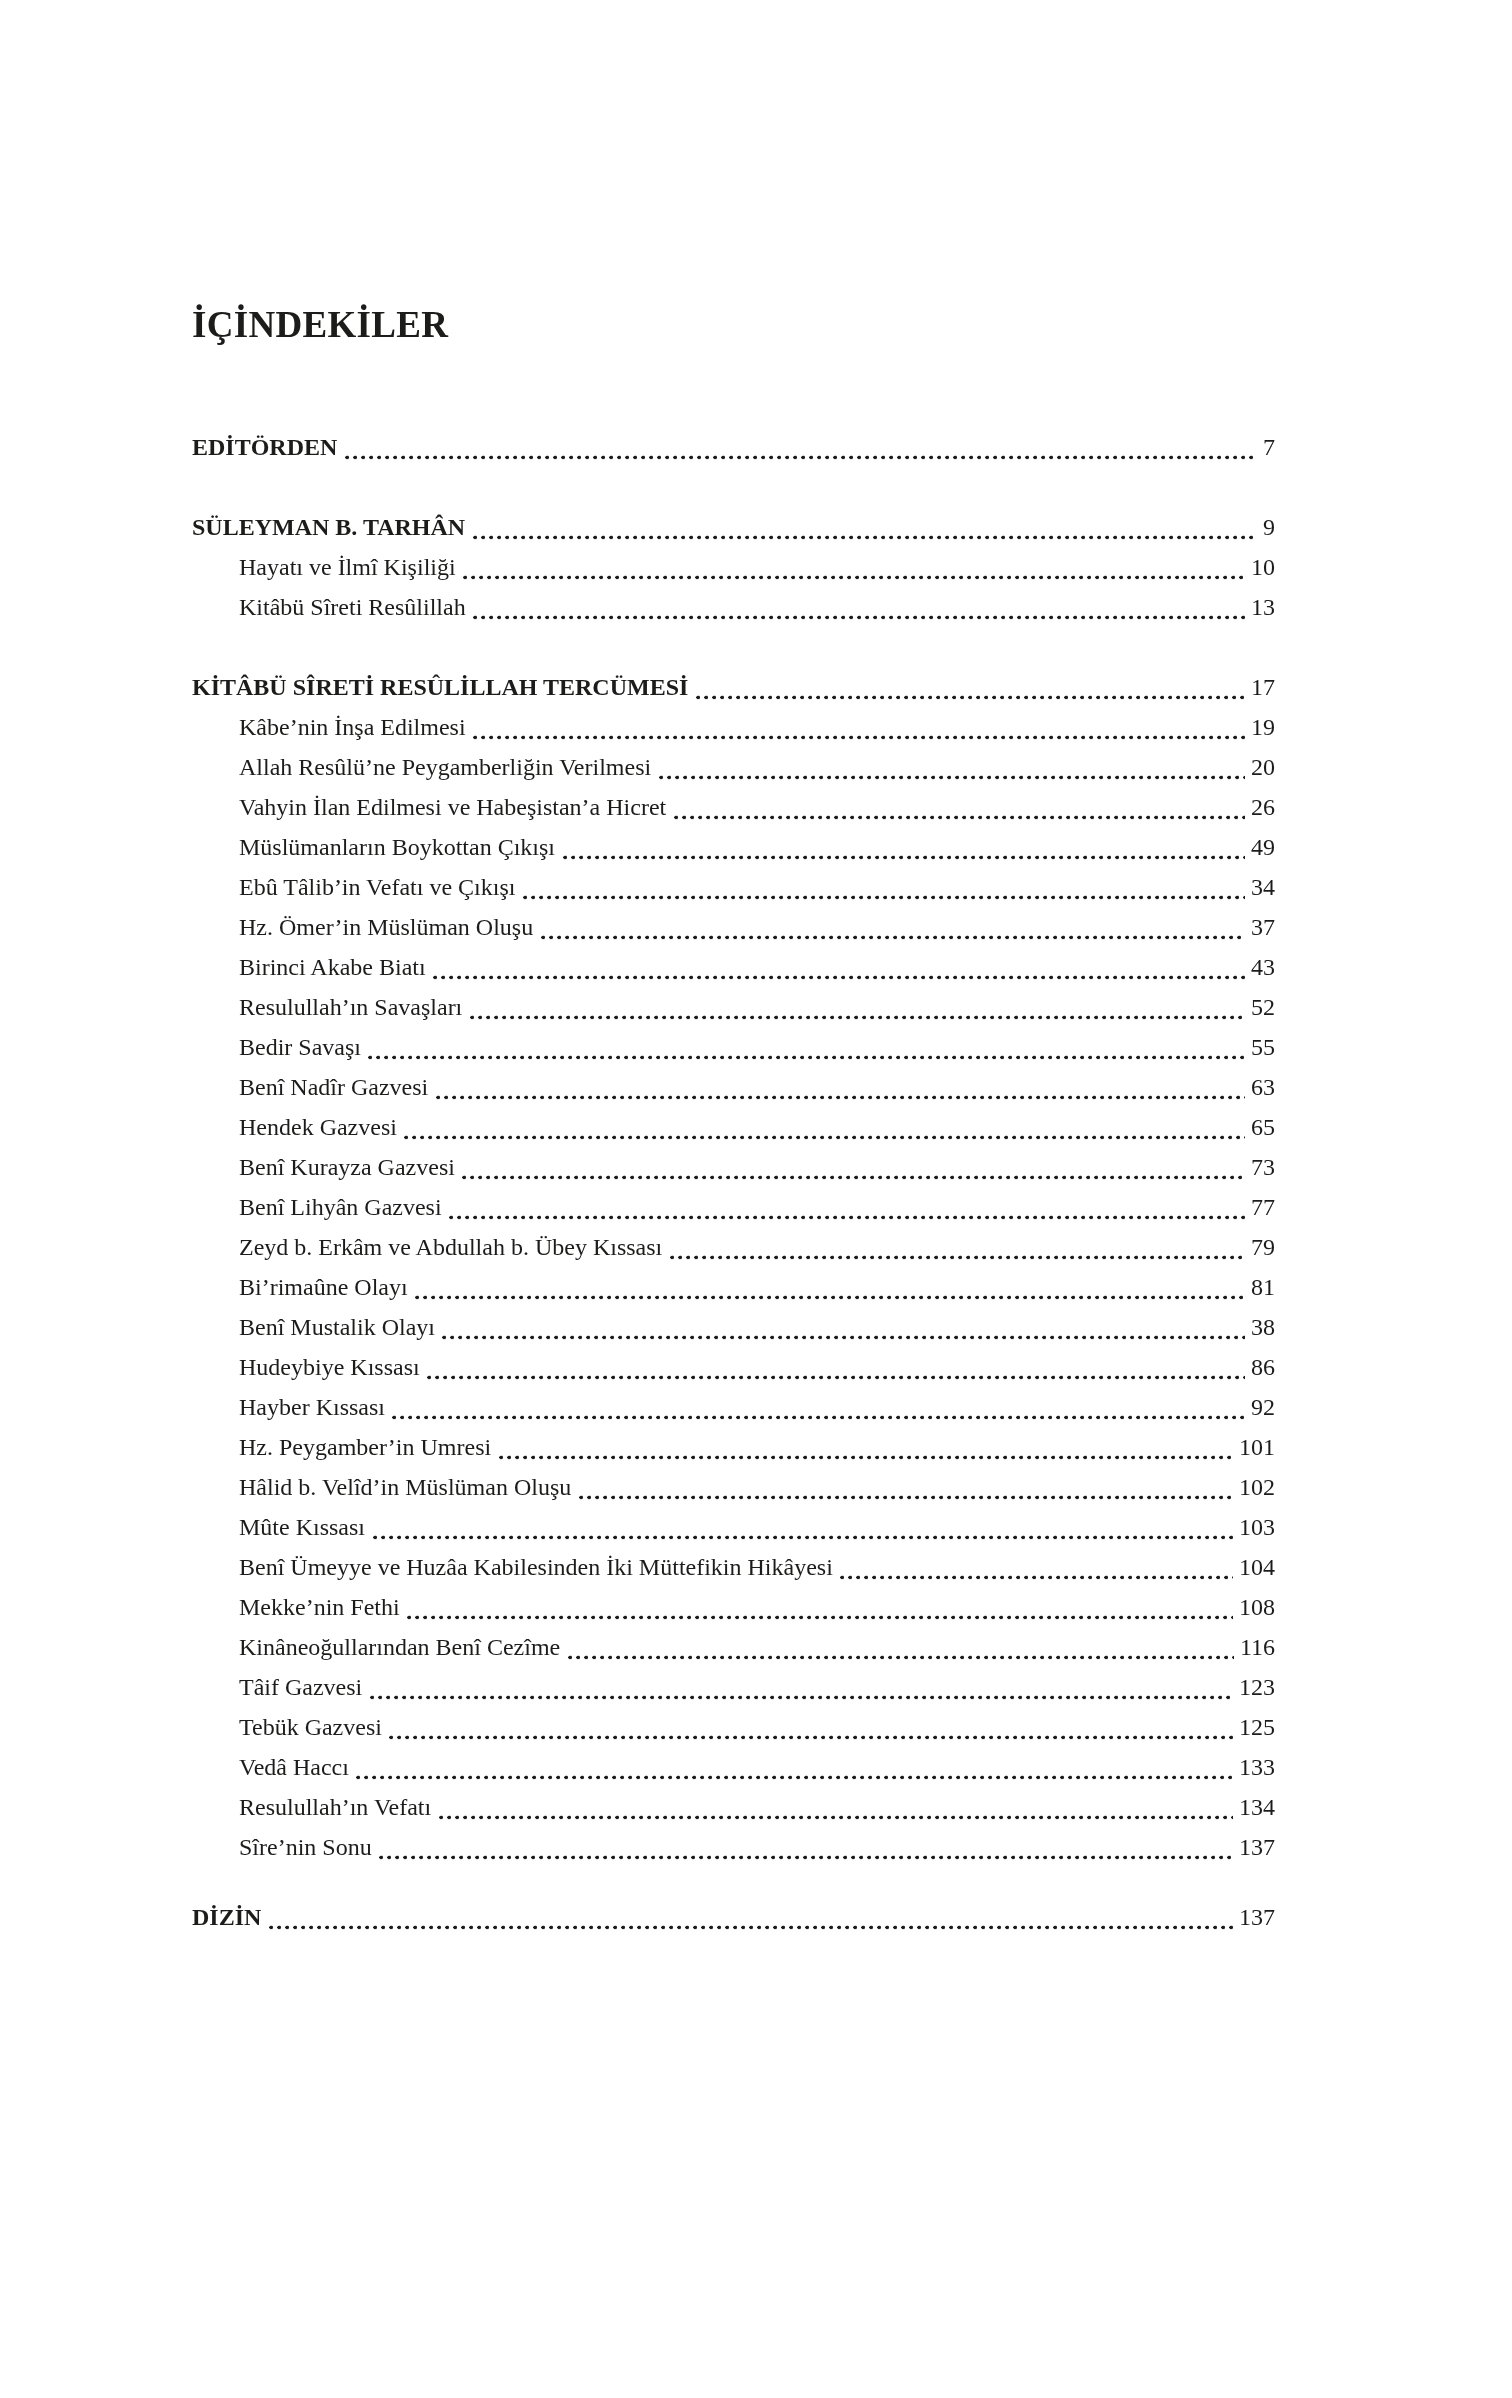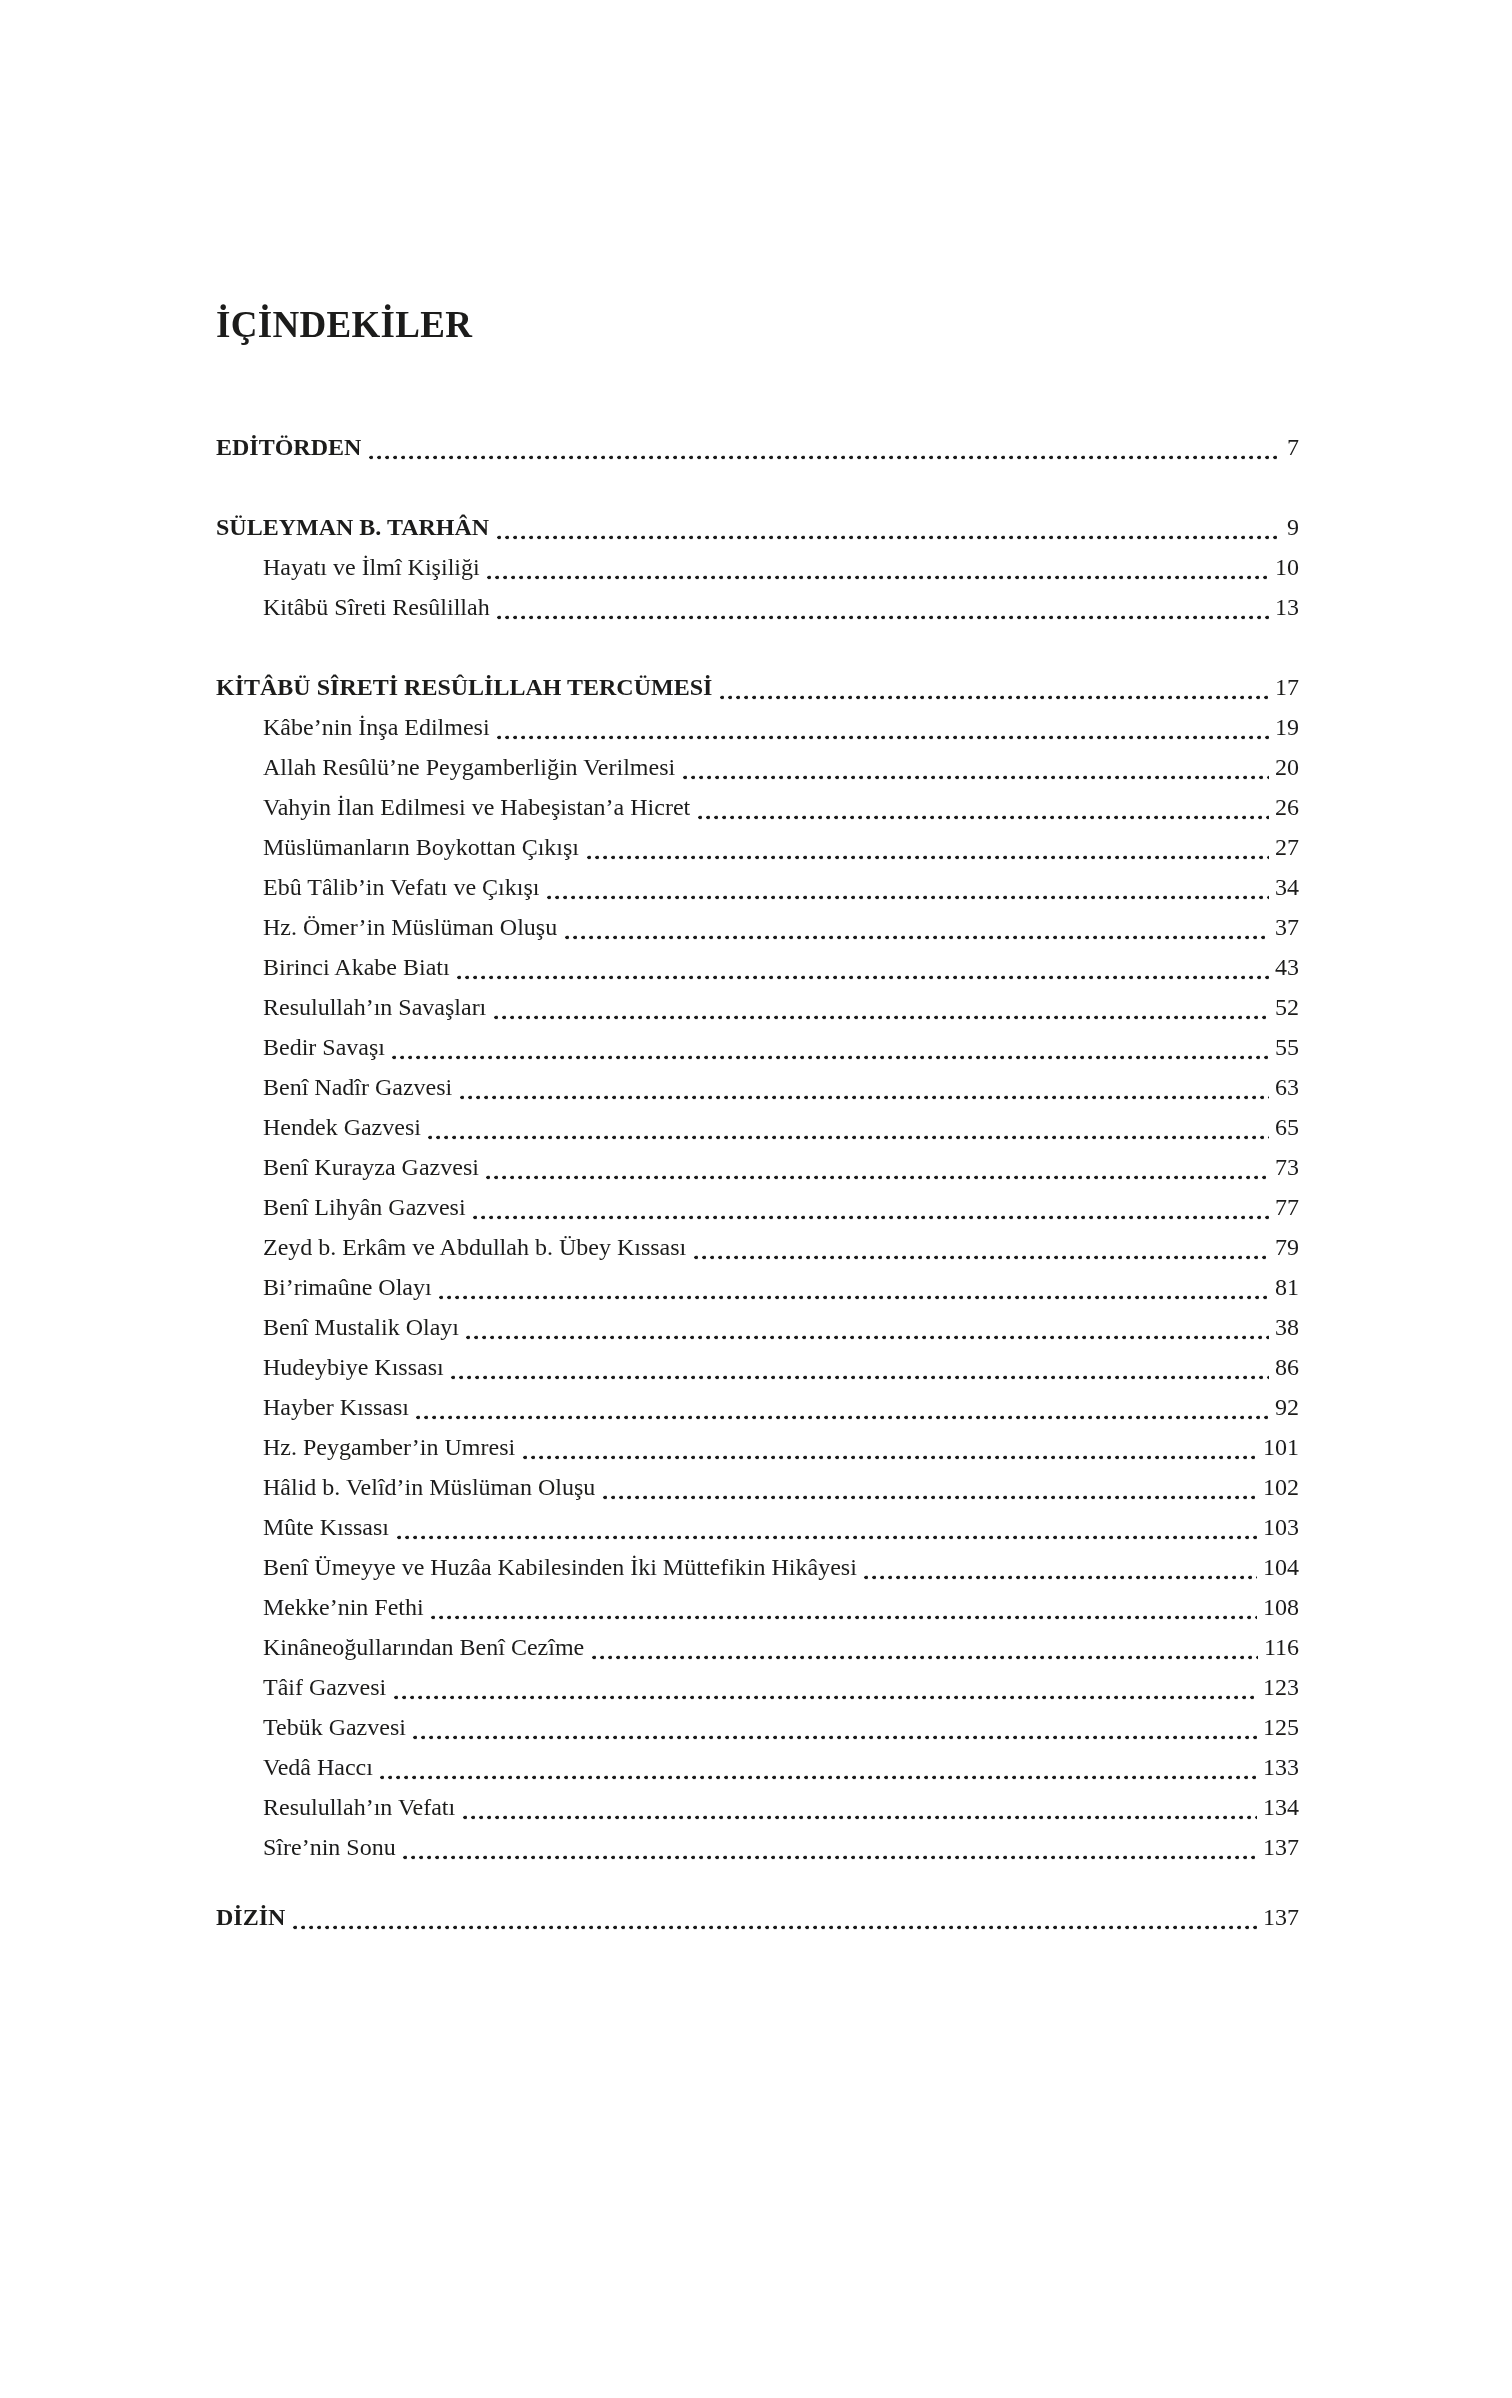--- a/index.html
+++ b/index.html
@@ -10,21 +10,21 @@
     width: 1512px;
     height: 2399px;
     background: #ffffff;
     color: #1c1c1b;
     font-family: "Liberation Serif", "DejaVu Serif", serif;
     position: relative;
     overflow: hidden;
   }
   .sheet {
     position: absolute;
-    left: 216px;
+    left: 192px;
     top: 304px;
     width: 1083px;
   }
   .doc-title {
     font-size: 37px;
     font-weight: 700;
     line-height: 41px;
     letter-spacing: 0.3px;
     margin: 0 0 82px 0;
   }
@@ -109,21 +109,21 @@
           <span class="toc-pagenum">20</span>
         </div>
         <div class="toc-row item">
           <span class="toc-label">Vahyin İlan Edilmesi ve Habeşistan’a Hicret</span>
           <span class="toc-leader"></span>
           <span class="toc-pagenum">26</span>
         </div>
         <div class="toc-row item">
           <span class="toc-label">Müslümanların Boykottan Çıkışı</span>
           <span class="toc-leader"></span>
-          <span class="toc-pagenum">27</span>
+          <span class="toc-pagenum">49</span>
         </div>
         <div class="toc-row item">
           <span class="toc-label">Ebû Tâlib’in Vefatı ve Çıkışı</span>
           <span class="toc-leader"></span>
           <span class="toc-pagenum">34</span>
         </div>
         <div class="toc-row item">
           <span class="toc-label">Hz. Ömer’in Müslüman Oluşu</span>
           <span class="toc-leader"></span>
           <span class="toc-pagenum">37</span>

